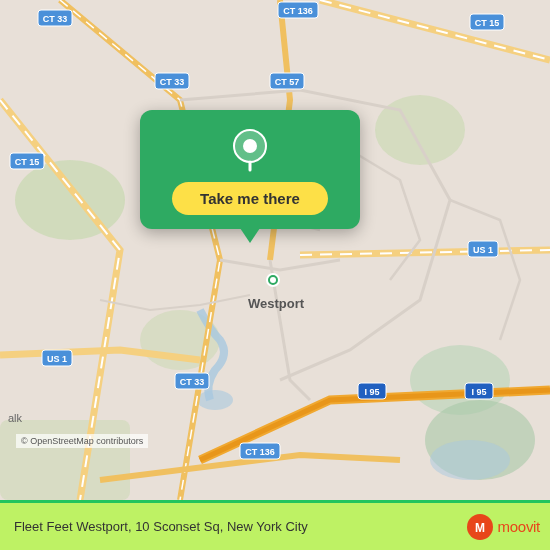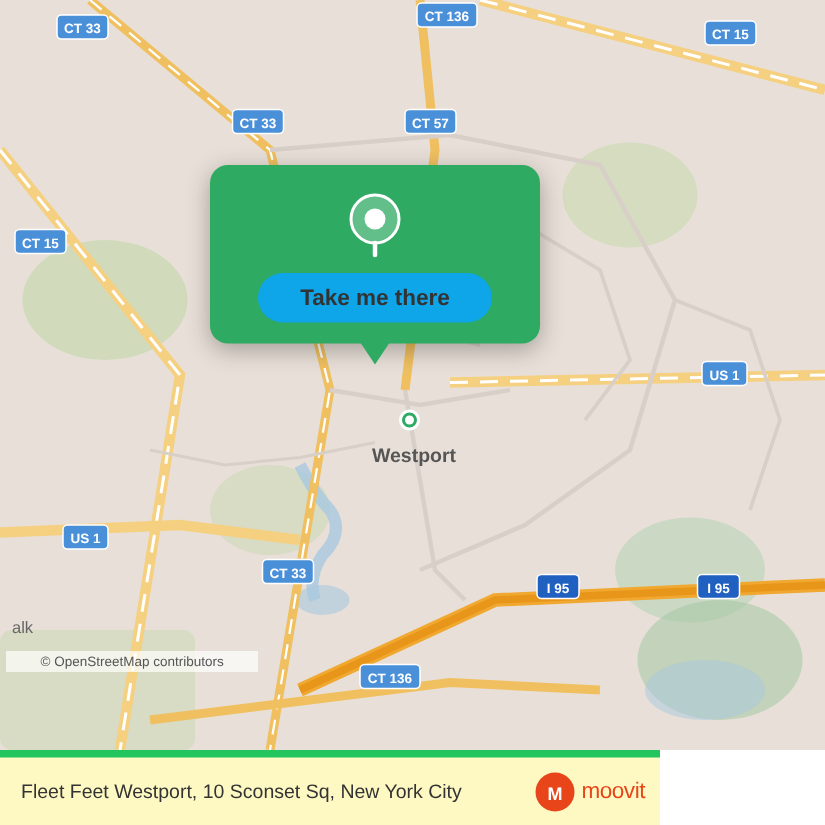--- a/index.html
+++ b/index.html
@@ -52,40 +52,40 @@
       border-top: 15px solid #2eaa62;
     }
 
     #pin-icon {
       width: 44px;
       height: 44px;
       margin-bottom: 10px;
     }
 
     #take-me-there-btn {
-      background: #0ea5e9;
+      background: #fde047;
       color: #333;
       border: none;
       border-radius: 20px;
       padding: 8px 28px;
       font-size: 15px;
       font-weight: 600;
       cursor: pointer;
       white-space: nowrap;
     }
 
     #bottom-bar {
-      width: 440px;
+      width: 550px;
       height: 50px;
-      background: #fef9c3;
+      background: #bef264;
       display: flex;
       align-items: center;
       justify-content: space-between;
       padding: 0 10px 0 14px;
-      border-top: 5px solid #22c55e;
+      border-top: 3px solid #22c55e;
     }
 
     #location-text {
       font-size: 13px;
       color: #333;
       flex: 1;
     }
 
     #moovit-logo {
       display: flex;
@@ -102,25 +102,25 @@
     #moovit-label {
       font-size: 15px;
       font-weight: 400;
       color: #e8461a;
       letter-spacing: -0.3px;
     }
 
     #osm-credit {
       position: absolute;
       bottom: 52px;
-      left: 4px;
+      left: 16px;
       background: rgba(255,255,255,0.7);
       font-size: 9px;
       color: #555;
-      padding: 2px 23px;
+      padding: 2px 5px;
     }
   </style>
 </head>
 <body>
 
 <div id="map-container">
   
   <svg id="map-svg" viewBox="0 0 550 500" xmlns="http://www.w3.org/2000/svg">
 
     <rect width="550" height="500" fill="#e8e0d8"></rect>

